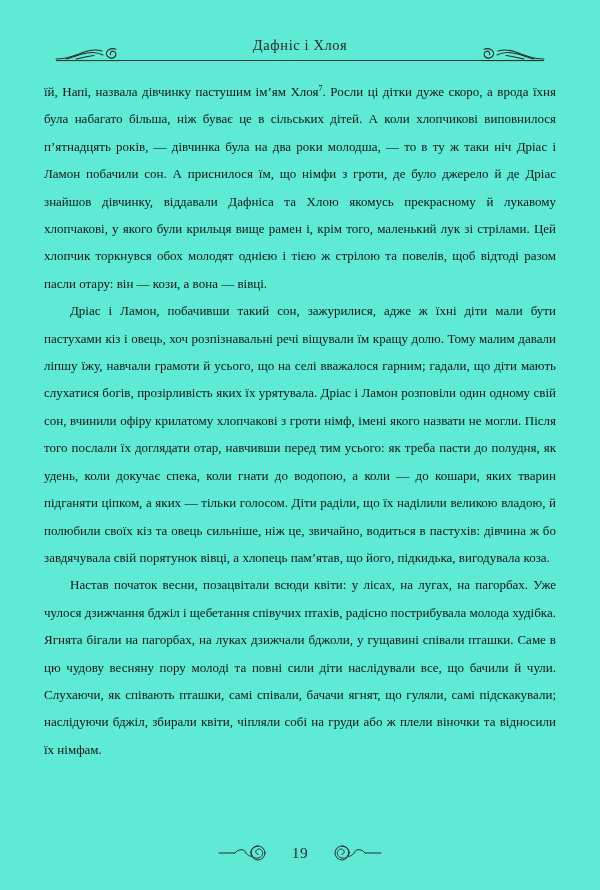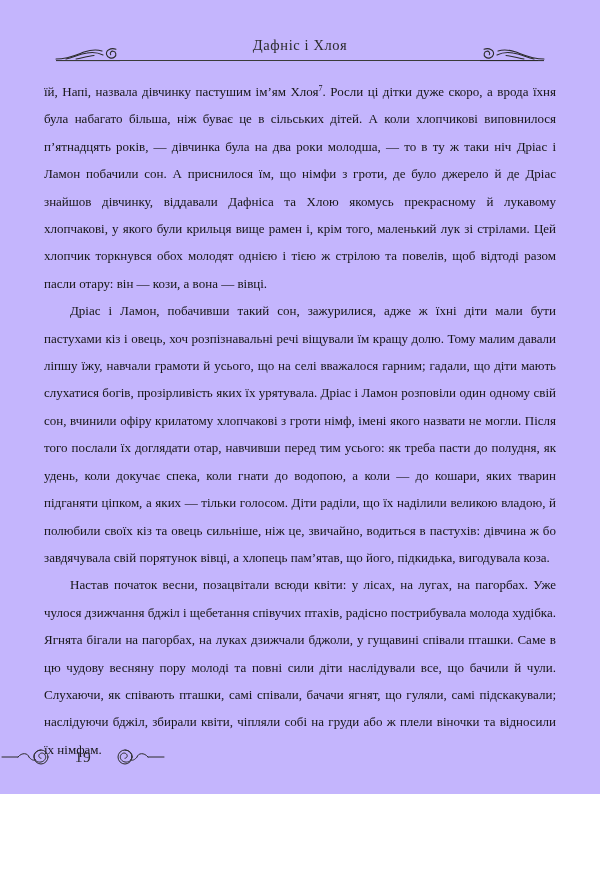--- a/index.html
+++ b/index.html
@@ -14,22 +14,22 @@
     position: relative;
     font-family: "Liberation Serif", "DejaVu Serif", serif;
     color: #1a1a1a;
     overflow: hidden;
   }
 
   .page {
     position: absolute;
     inset: 0;
     width: 600px;
-    height: 794px;
-    background: #c4b5fd;
+    height: 890px;
+    background: #5eead4;
   }
 
   
   .running-head {
     position: absolute;
     left: 56px;
     right: 56px;
     top: 36px;
     height: 34px;
   }
@@ -93,20 +93,21 @@
 
   
   .folio {
     position: absolute;
     left: 0;
     right: 0;
     bottom: 22px;
     height: 30px;
     display: flex;
     align-items: center;
+    justify-content: center;
     gap: 14px;
   }
   .folio-orn {
     width: 58px;
     height: 20px;
   }
   .folio-orn svg { display: block; width: 100%; height: 100%; }
   .folio-number {
     font-family: "Liberation Serif", "DejaVu Serif", serif;
     font-size: 15.5px;

